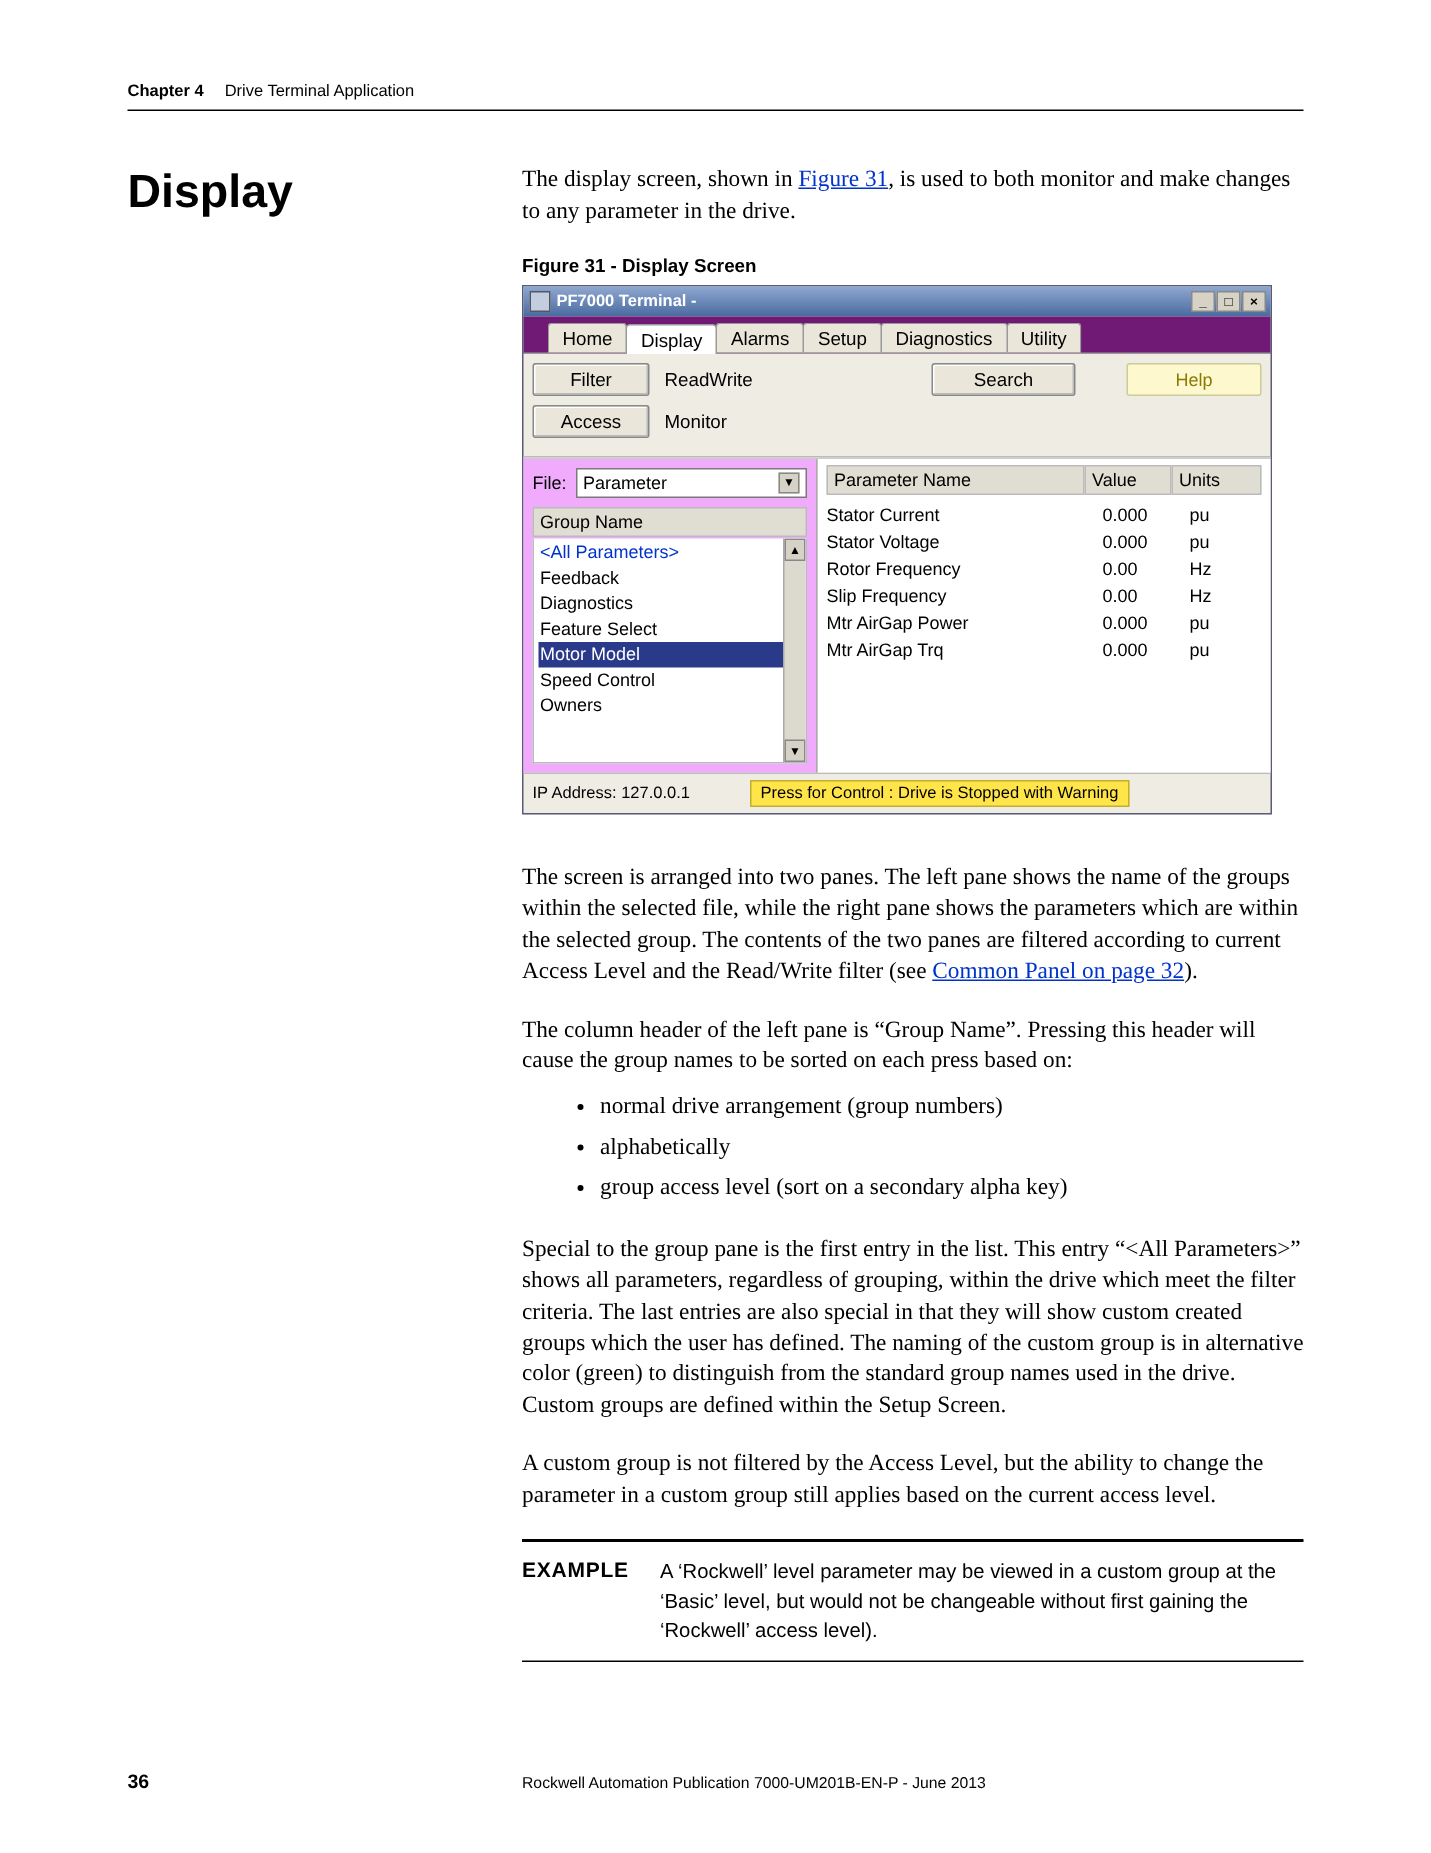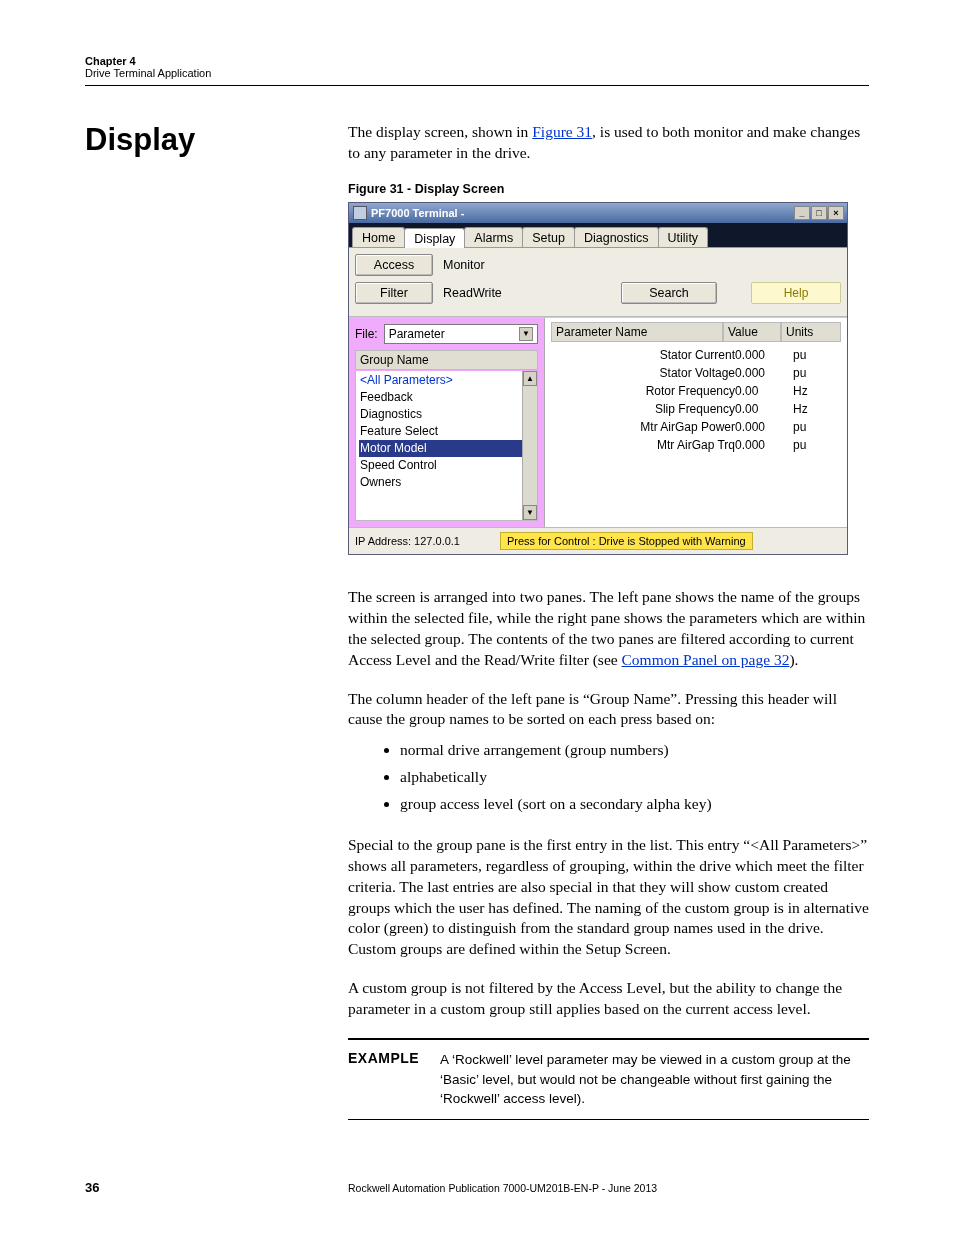--- a/index.html
+++ b/index.html
@@ -11,21 +11,20 @@
       color: #000;
       position: relative;
       padding: 55px 85px 40px 85px;
     }
     .header-line {
       display: flex;
       align-items: baseline;
       font-family: Arial, Helvetica, sans-serif;
       font-size: 11px;
       margin-bottom: 6px;
-      flex-direction: column;
     }
     .header-line .chap { font-weight: bold; margin-right: 14px; }
     .header-rule { border: none; border-top: 1px solid #000; margin-bottom: 36px; }
     .columns { display: flex; }
     .left-col { width: 263px; flex: 0 0 263px; }
     .right-col { flex: 1; }
     .section-heading {
       font-family: Arial, Helvetica, sans-serif;
       font-weight: bold;
       font-size: 31px;
@@ -69,22 +68,22 @@
     .winbtn {
       width: 16px; height: 14px;
       background: #d6d2c6;
       border: 1px solid #888;
       margin-left: 1px;
       display:flex;align-items:center;justify-content:center;
       font-size:9px; color:#000;font-weight:bold;
     }
     .tabs-row {
       display:flex;
-      padding: 4px 4px 0 3px;
-      background:#0f172a;
+      padding: 4px 4px 0 16px;
+      background:#701a75;
       border-bottom:1px solid #999;
     }
     .tab {
       padding: 3px 9px 2px;
       border:1px solid #999;
       border-bottom:none;
       background:#eae6da;
       margin-right:-1px;
       font-size:12.5px;
       cursor:pointer;
@@ -154,21 +153,21 @@
     .gitem{padding:0 1px;line-height:17px;cursor:pointer;}
     .gitem.blue{color:#0033cc;}
     .gitem.sel{background:#2a3a8a;color:#fff;}
     .right-pane{flex:1;background:#fff;padding:4px 6px;}
     .param-head{display:flex;font-weight:normal;margin-bottom:4px;}
     .param-head span{border:1px solid #bbb; background:#e0ddd2; padding:2px 4px;}
     .ph-name{flex:1;}
     .ph-val{width:58px;border-left:none;}
     .ph-units{width:60px;border-left:none;}
     .param-row{display:flex;line-height:18px;}
-    .pr-name{flex:1;text-align:right;}
+    .pr-name{flex:1;}
     .pr-val{width:58px;}
     .pr-units{width:48px;}
     .status-bar{display:flex;align-items:center;padding:4px 6px;border-top:1px solid #bbb;font-size:11px;}
     .status-msg{background:#ffe54a;border:1px solid #c0b030;padding:2px 6px;flex:0 0 auto;}
     .ip{margin-right:40px;}
     ul.body-list{margin:0 0 18px 52px;font-size:15.5px;line-height:1.6;}
     ul.body-list li{margin-bottom:2px;}
     .example-block{border-top:2.5px solid #000;border-bottom:1px solid #000;padding:10px 0;display:flex;}
     .example-label{font-family:Arial,Helvetica,sans-serif;font-weight:bold;font-size:14px;letter-spacing:0.5px;width:92px;flex:0 0 92px;}
     .example-text{font-family:Arial,Helvetica,sans-serif;font-size:13.5px;line-height:1.45;}
@@ -209,30 +208,30 @@
         <div class="tabs-row">
           <div class="tab">Home</div>
           <div class="tab active">Display</div>
           <div class="tab">Alarms</div>
           <div class="tab">Setup</div>
           <div class="tab">Diagnostics</div>
           <div class="tab">Utility</div>
         </div>
         <div class="toolbar-area">
           <div class="toolbar-row">
-            <div class="tb-btn">Access</div>
-            <span class="tb-label">Monitor</span>
-          </div>
-          <div class="toolbar-row">
             <div class="tb-btn">Filter</div>
             <span class="tb-label">ReadWrite</span>
             <div style="flex:1"></div>
             <div class="tb-btn" style="min-width:96px;">Search</div>
             <div style="width:24px"></div>
             <div class="help-btn">Help</div>
+          </div>
+          <div class="toolbar-row">
+            <div class="tb-btn">Access</div>
+            <span class="tb-label">Monitor</span>
           </div>
         </div>
         <div class="panes">
           <div class="left-pane">
             <div class="file-row">
               <span class="lbl">File:</span>
               <div class="combo">
                 <span>Parameter</span>
                 <div class="combo-arrow">▼</div>
               </div>

